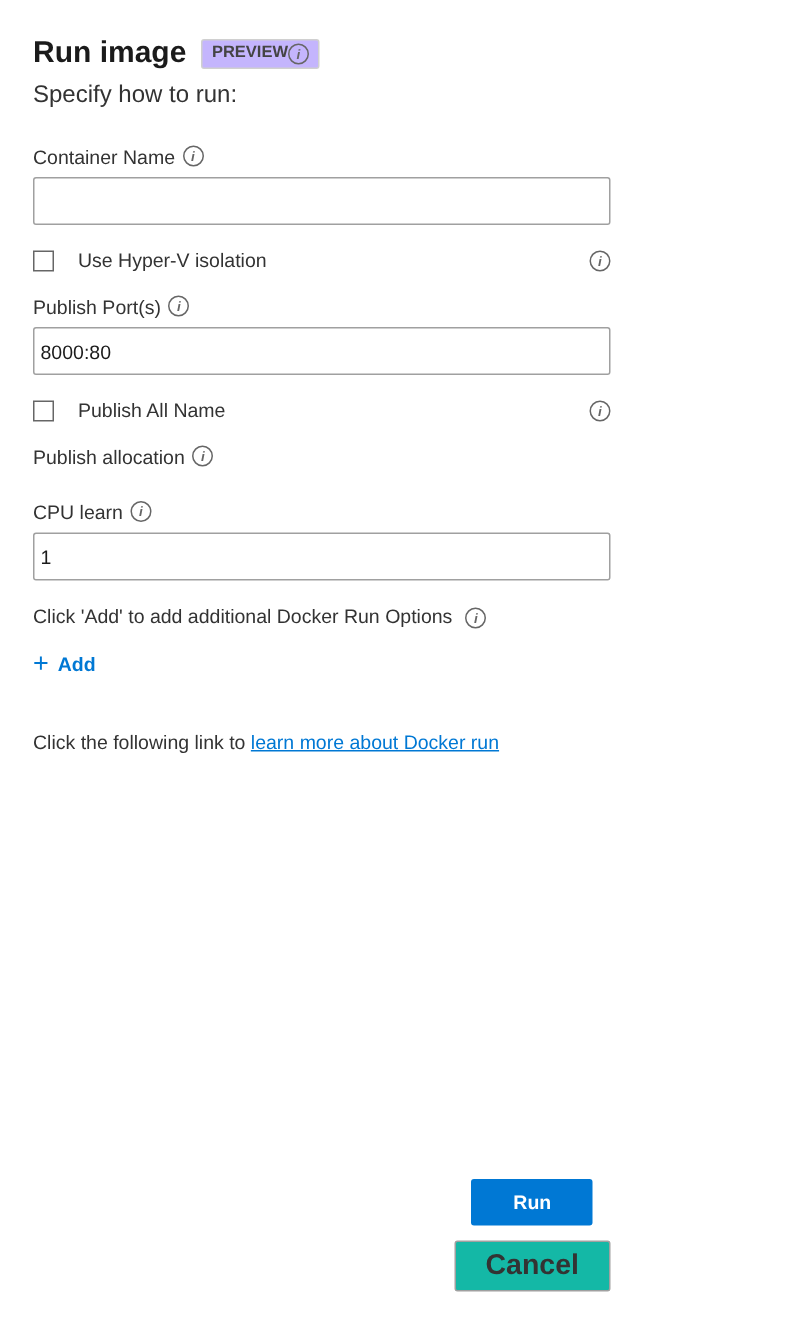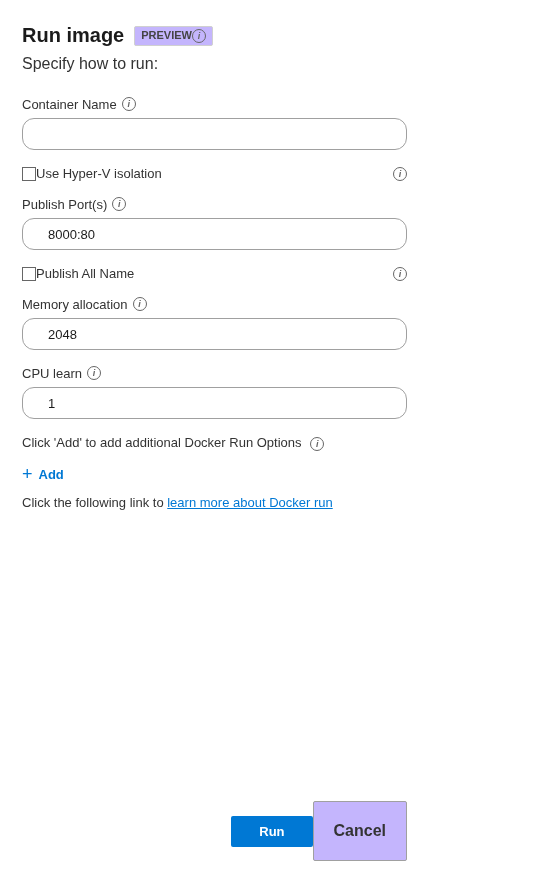--- a/index.html
+++ b/index.html
@@ -85,39 +85,39 @@
       margin-bottom: 6px;
       display: flex;
       align-items: flex-start;
       gap: 5px;
     }
 
     .text-input {
       width: 100%;
       height: 32px;
       border: 1px solid #a0a0a0;
-      border-radius: 12px;
-      padding: 0 25px;
+      border-radius: 2px;
+      padding: 0 4px;
       font-size: 13px;
       color: #1b1b1b;
       outline: none;
       font-family: inherit;
     }
 
     .checkbox-row {
       display: flex;
       align-items: center;
       justify-content: space-between;
       margin-bottom: 16px;
     }
 
     .checkbox-left {
       display: flex;
       align-items: center;
-      gap: 0;
+      gap: 16px;
     }
 
     .checkbox {
       width: 14px;
       height: 14px;
       border: 1.5px solid #666;
       background: #fff;
       flex-shrink: 0;
       cursor: pointer;
     }
@@ -145,55 +145,57 @@
     .add-label {
       font-size: 13px;
       color: #0078d4;
       font-weight: 600;
       text-align: center;
     }
 
     .docker-note {
       font-size: 13px;
       color: #333;
-      margin-top: 12px;
+      margin-top: 36px;
     }
 
     .docker-link {
       color: #0078d4;
       text-decoration: underline;
       cursor: pointer;
     }
 
     .footer-buttons {
       position: absolute;
       bottom: 24px;
       right: 22px;
       display: flex;
-      align-items: center;
+      gap: 10px;
+      align-items: center;
+      flex-direction: column;
     }
 
     .btn-run {
       background: #0078d4;
       color: #fff;
       border: none;
       padding: 8px 28px;
       font-size: 13px;
       font-weight: 600;
       cursor: pointer;
       border-radius: 2px;
       font-family: inherit;
     }
 
     .btn-cancel {
-      background: #c4b5fd;
+      background: #14b8a6;
       color: #333;
       border: 1px solid #a0a0a0;
-      padding: 20px 20px;
-      font-size: 16px;
+      padding: 5px 20px;
+      font-size: 19px;
       font-weight: 600;
       cursor: pointer;
       border-radius: 2px;
       font-family: inherit;
     }
 
     .click-note {
       font-size: 13px;
       color: #333;
       margin-bottom: 4px;
@@ -243,24 +245,23 @@
   <div class="checkbox-row">
     <div class="checkbox-left">
       <div class="checkbox"></div>
       <span class="checkbox-label">Publish All Name</span>
     </div>
     <span class="info-icon">i</span>
   </div>
 
   <div class="form-section">
     <div class="field-label">
-      <span>Memory allocation</span>
-      <span class="info-icon">i</span>
-    </div>
-    <input type="text" class="text-input" value="2048" style="">
+      <span>Publish allocation</span>
+      <span class="info-icon">i</span>
+    </div>
   </div>
 
   <div class="form-section">
     <div class="field-label">
       <span>CPU learn</span>
       <span class="info-icon">i</span>
     </div>
     <input type="text" class="text-input" value="1" style="">
   </div>
 

